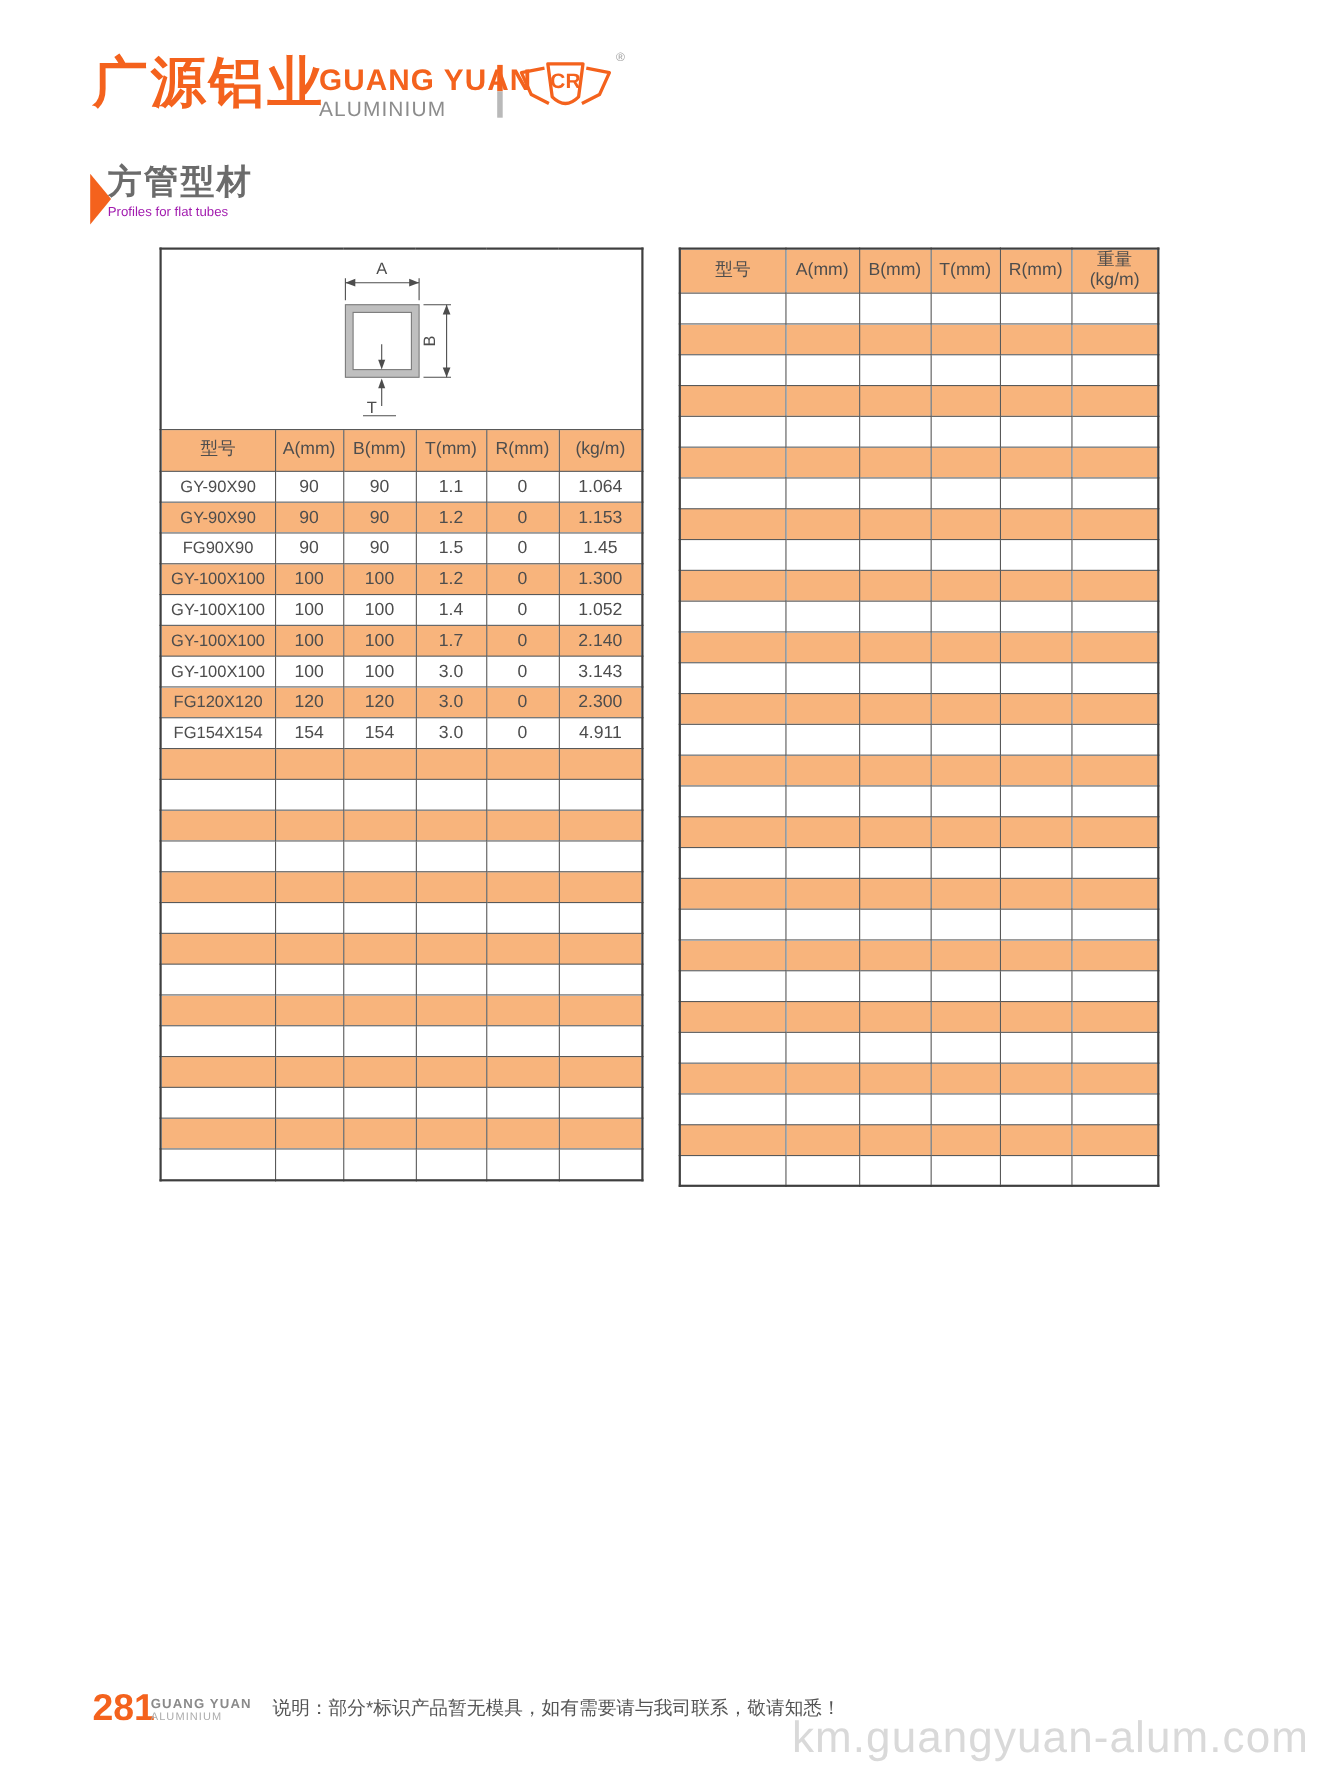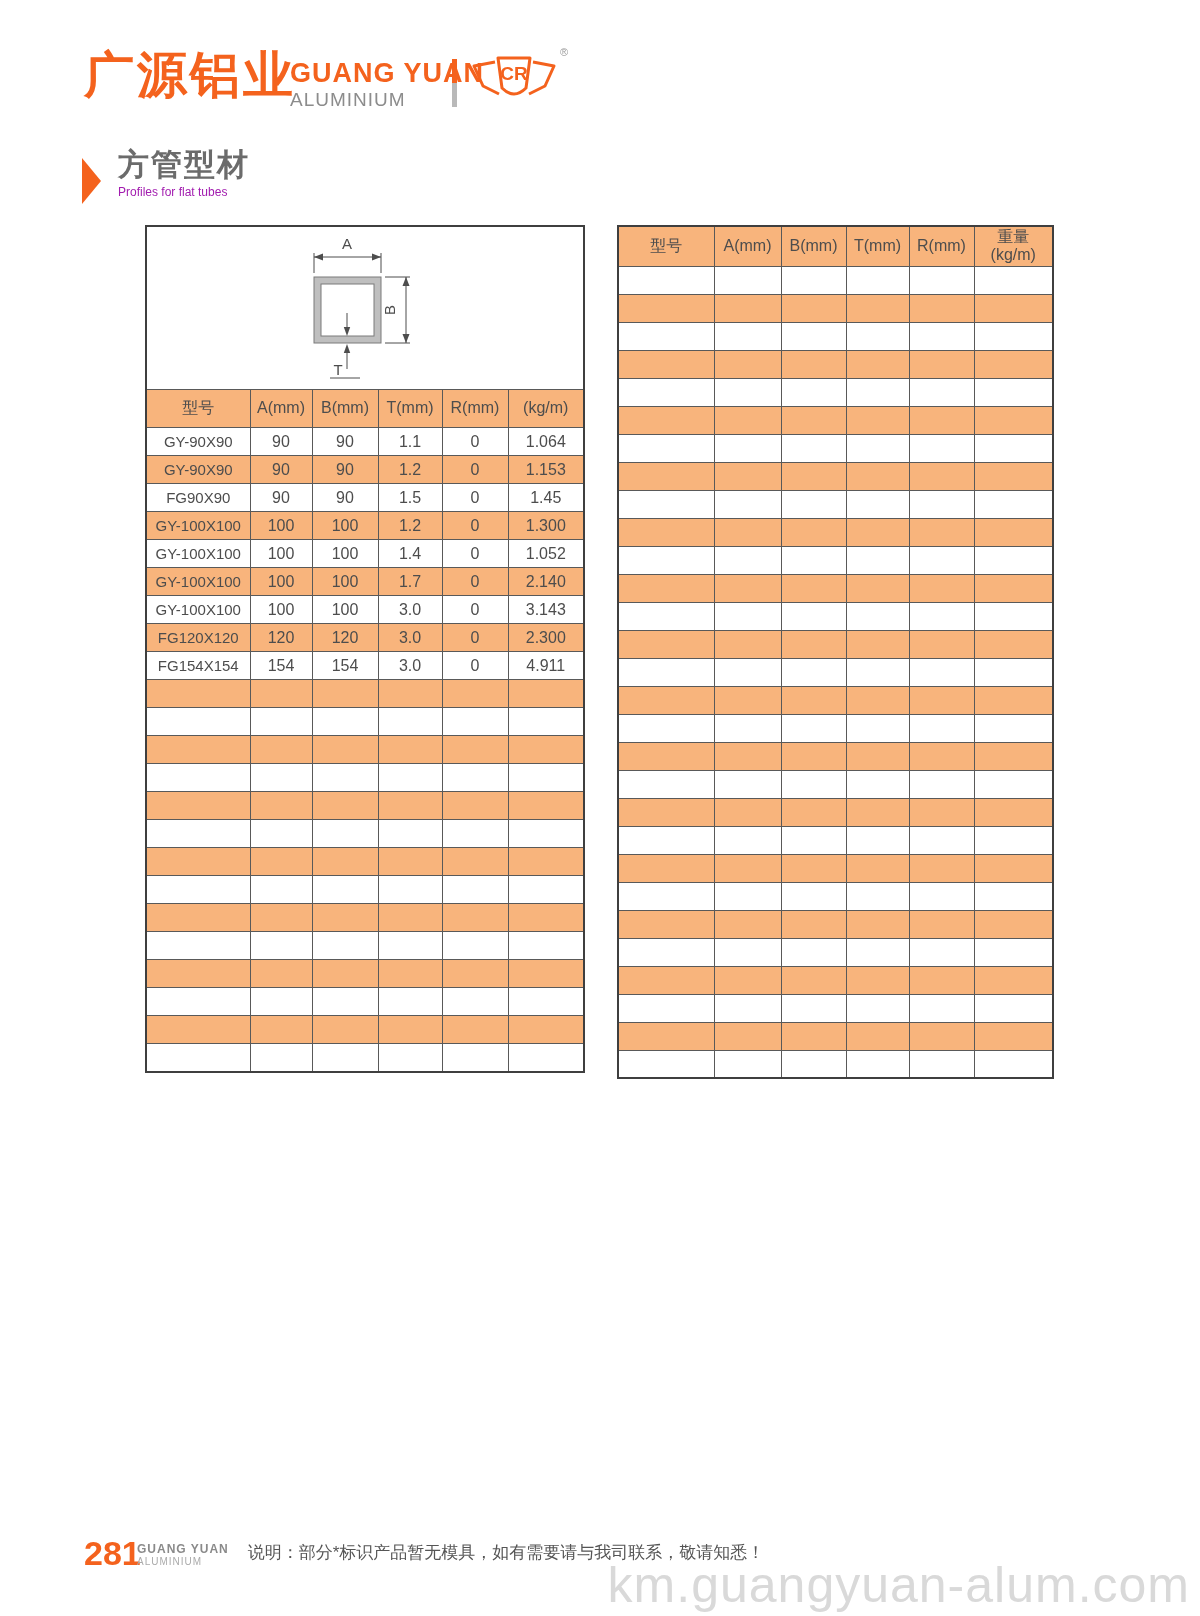--- a/index.html
+++ b/index.html
@@ -19,21 +19,21 @@
   .brand-divider .div-top{display:block;width:100%;height:24px;background:#f4621d;}
   .brand-divider .div-bot{display:block;width:100%;height:24px;background:#b9b9b9;}
   .brand-badge{position:absolute;left:468px;top:50px;width:92px;height:62px;}
   .brand-badge .reg{position:absolute;right:-8px;top:-4px;font-size:11px;color:#9a9a9a;}
   
   .section-head{position:absolute;left:82px;top:148px;}
   .tri{
     position:absolute;left:0;top:10px;width:0;height:0;
     border-left:19px solid #f4621d;border-top:23px solid transparent;border-bottom:23px solid transparent;
   }
-  .sec-text{margin-left:36px;}
+  .sec-text{margin-left:16px;}
   .sec-cn{font-size:31px;font-weight:bold;color:#6b6b6b;letter-spacing:2px;line-height:1.1;}
   .sec-en{font-size:12px;color:#a21caf;margin-top:3px;}
   
   table.spec-table{
     position:absolute;top:225px;border-collapse:collapse;table-layout:fixed;
     border:2px solid #3f3f3f;background:#ffffff;
   }
   table.left-table{left:145px;width:438px;}
   table.right-table{left:617px;width:435px;}
   .spec-table td,.spec-table th{
@@ -48,21 +48,21 @@
   .spec-table td.model{font-size:15px;}
   .spec-table td.multiline{white-space:pre-line;font-size:13px;line-height:1.2;}
   tr.diagram-row td{height:160px;background:#ffffff;}
   
   .footer-pagenum{position:absolute;left:84px;top:1536px;font-size:34px;line-height:1;font-weight:bold;color:#f4621d;}
   .footer-brand{position:absolute;left:137px;top:1543px;}
   .footer-brand .fb-en{font-size:12px;font-weight:bold;color:#8a8a8a;letter-spacing:1px;line-height:1;}
   .footer-brand .fb-sub{font-size:10px;color:#ababab;letter-spacing:1px;line-height:1;margin-top:2px;}
   .footer-note{position:absolute;left:0;top:1541px;width:1012px;text-align:center;font-size:17px;color:#555555;}
   .watermark{
-    position:absolute;right:10px;top:1560px;font-size:50px;color:#d9d9d9;
+    position:absolute;right:10px;top:1560px;font-size:40px;color:#d9d9d9;
     letter-spacing:1px;white-space:nowrap;line-height:1;
   }
   svg text{font-family:"Liberation Sans", sans-serif;}
 </style>
 </head>
 <body>
 
 <div class="page">
 
   <div class="brand-cn">广源铝业</div>

